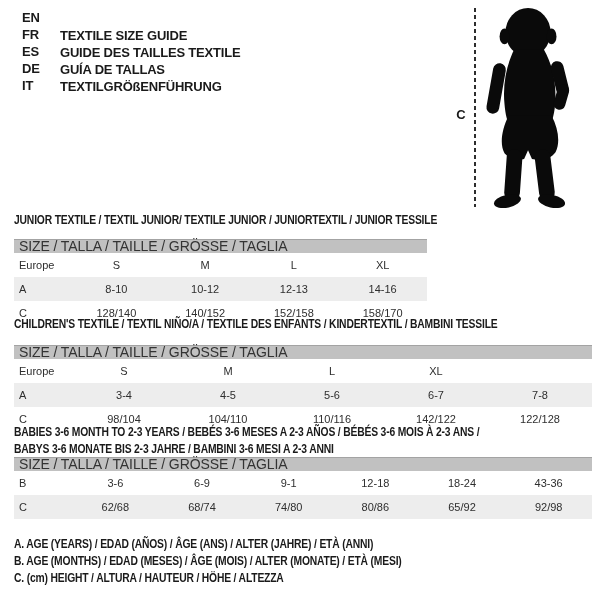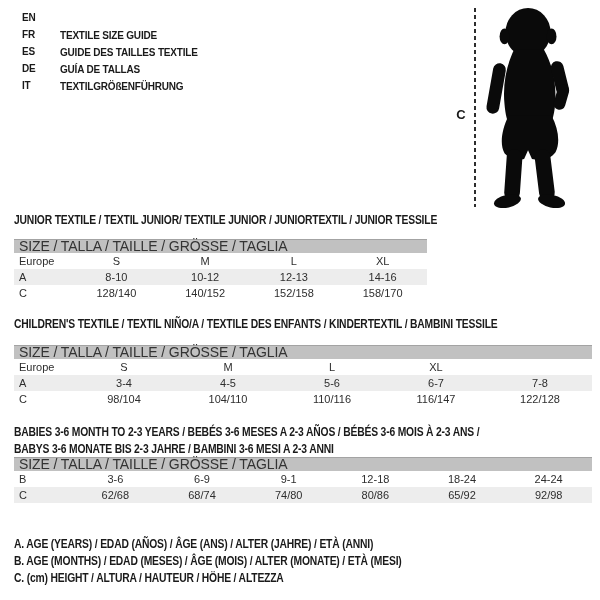--- a/index.html
+++ b/index.html
@@ -4,21 +4,21 @@
 <style>
   html,body{margin:0;padding:0;}
   body{
     width:600px;height:600px;position:relative;overflow:hidden;
     background:#ffffff;color:var(--text,#1a1a1a);
     font-family:"Liberation Sans",sans-serif;
   }
   
   .lang-block{position:absolute;left:22px;top:9px;}
   .lang-row{display:flex;height:17px;align-items:center;
-    font-weight:bold;font-size:10px;letter-spacing:-0.2px;}
+    font-weight:bold;font-size:13px;letter-spacing:-0.2px;}
   .lang-code{width:38px;}
   .lang-title{white-space:nowrap;margin-top:36px;}
   
   .c-dashline{position:absolute;left:474px;top:8px;width:2px;height:199px;
     background:repeating-linear-gradient(to bottom,var(--dash-line,#2d2d2d) 0 4px,transparent 4px 7px);}
   .c-label{position:absolute;left:452px;top:107px;width:18px;text-align:center;
     font-weight:bold;font-size:13px;}
   .figure-svg{position:absolute;left:480px;top:6px;width:100px;height:206px;}
   
   .section-title{position:absolute;left:14px;font-weight:bold;font-size:12px;
@@ -28,21 +28,21 @@
   #children-title{top:316px;}
   #babies-title{top:424px;}
   
   .size-table{position:absolute;left:14px;font-size:11px;color:#2e2e2e;}
   #table-junior{top:239px;width:413px;}
   #table-children{top:345px;width:578px;}
   #table-babies{top:457px;width:578px;}
   .size-bar{height:14px;line-height:13px;background:var(--size-bar-bg,#c1c1c1);
     border-top:1px solid #a3a3a3;box-sizing:border-box;padding-left:5px;
     font-size:14px;color:#333;letter-spacing:-0.1px;}
-  .t-row{display:grid;height:16px;line-height:16px;align-items:center;}
+  .t-row{display:grid;height:24px;line-height:16px;align-items:center;}
   .t-row.shaded{background:var(--row-shaded-bg,#ededed);}
   .t-label{padding-left:5px;}
   .t-cell{text-align:center;}
   
   .footnotes{position:absolute;left:14px;top:536px;font-weight:bold;font-size:12px;
     letter-spacing:-0.2px;line-height:17px;white-space:nowrap;
     transform:scaleX(0.86);transform-origin:left top;}
 </style>
 </head>
 <body>
@@ -135,39 +135,39 @@
       <div class="t-cell">4-5</div>
       <div class="t-cell">5-6</div>
       <div class="t-cell">6-7</div>
       <div class="t-cell">7-8</div>
     </div>
     <div class="t-row" style="grid-template-columns: 58px repeat(5, 1fr);">
       <div class="t-label">C</div>
       <div class="t-cell">98/104</div>
       <div class="t-cell">104/110</div>
       <div class="t-cell">110/116</div>
-      <div class="t-cell">116/147</div>
+      <div class="t-cell">142/122</div>
       <div class="t-cell">122/128</div>
     </div>
   </div>
 
 <div id="babies-title" class="section-title">
     <div>BABIES 3-6 MONTH TO 2-3 YEARS / BEBÉS 3-6 MESES A 2-3 AÑOS / BÉBÉS 3-6 MOIS À 2-3 ANS /</div>
     <div>BABYS 3-6 MONATE BIS 2-3 JAHRE / BAMBINI 3-6 MESI A 2-3 ANNI</div>
   </div>
 <div id="table-babies" class="size-table">
     <div class="size-bar">SIZE / TALLA / TAILLE / GRÖSSE / TAGLIA</div>
     <div class="t-row" style="grid-template-columns: 58px repeat(6, 1fr);">
       <div class="t-label">B</div>
       <div class="t-cell">3-6</div>
       <div class="t-cell">6-9</div>
       <div class="t-cell">9-1</div>
       <div class="t-cell">12-18</div>
       <div class="t-cell">18-24</div>
-      <div class="t-cell">24-24</div>
+      <div class="t-cell">43-36</div>
     </div>
     <div class="t-row shaded" style="grid-template-columns: 58px repeat(6, 1fr);">
       <div class="t-label">C</div>
       <div class="t-cell">62/68</div>
       <div class="t-cell">68/74</div>
       <div class="t-cell">74/80</div>
       <div class="t-cell">80/86</div>
       <div class="t-cell">65/92</div>
       <div class="t-cell">92/98</div>
     </div>

